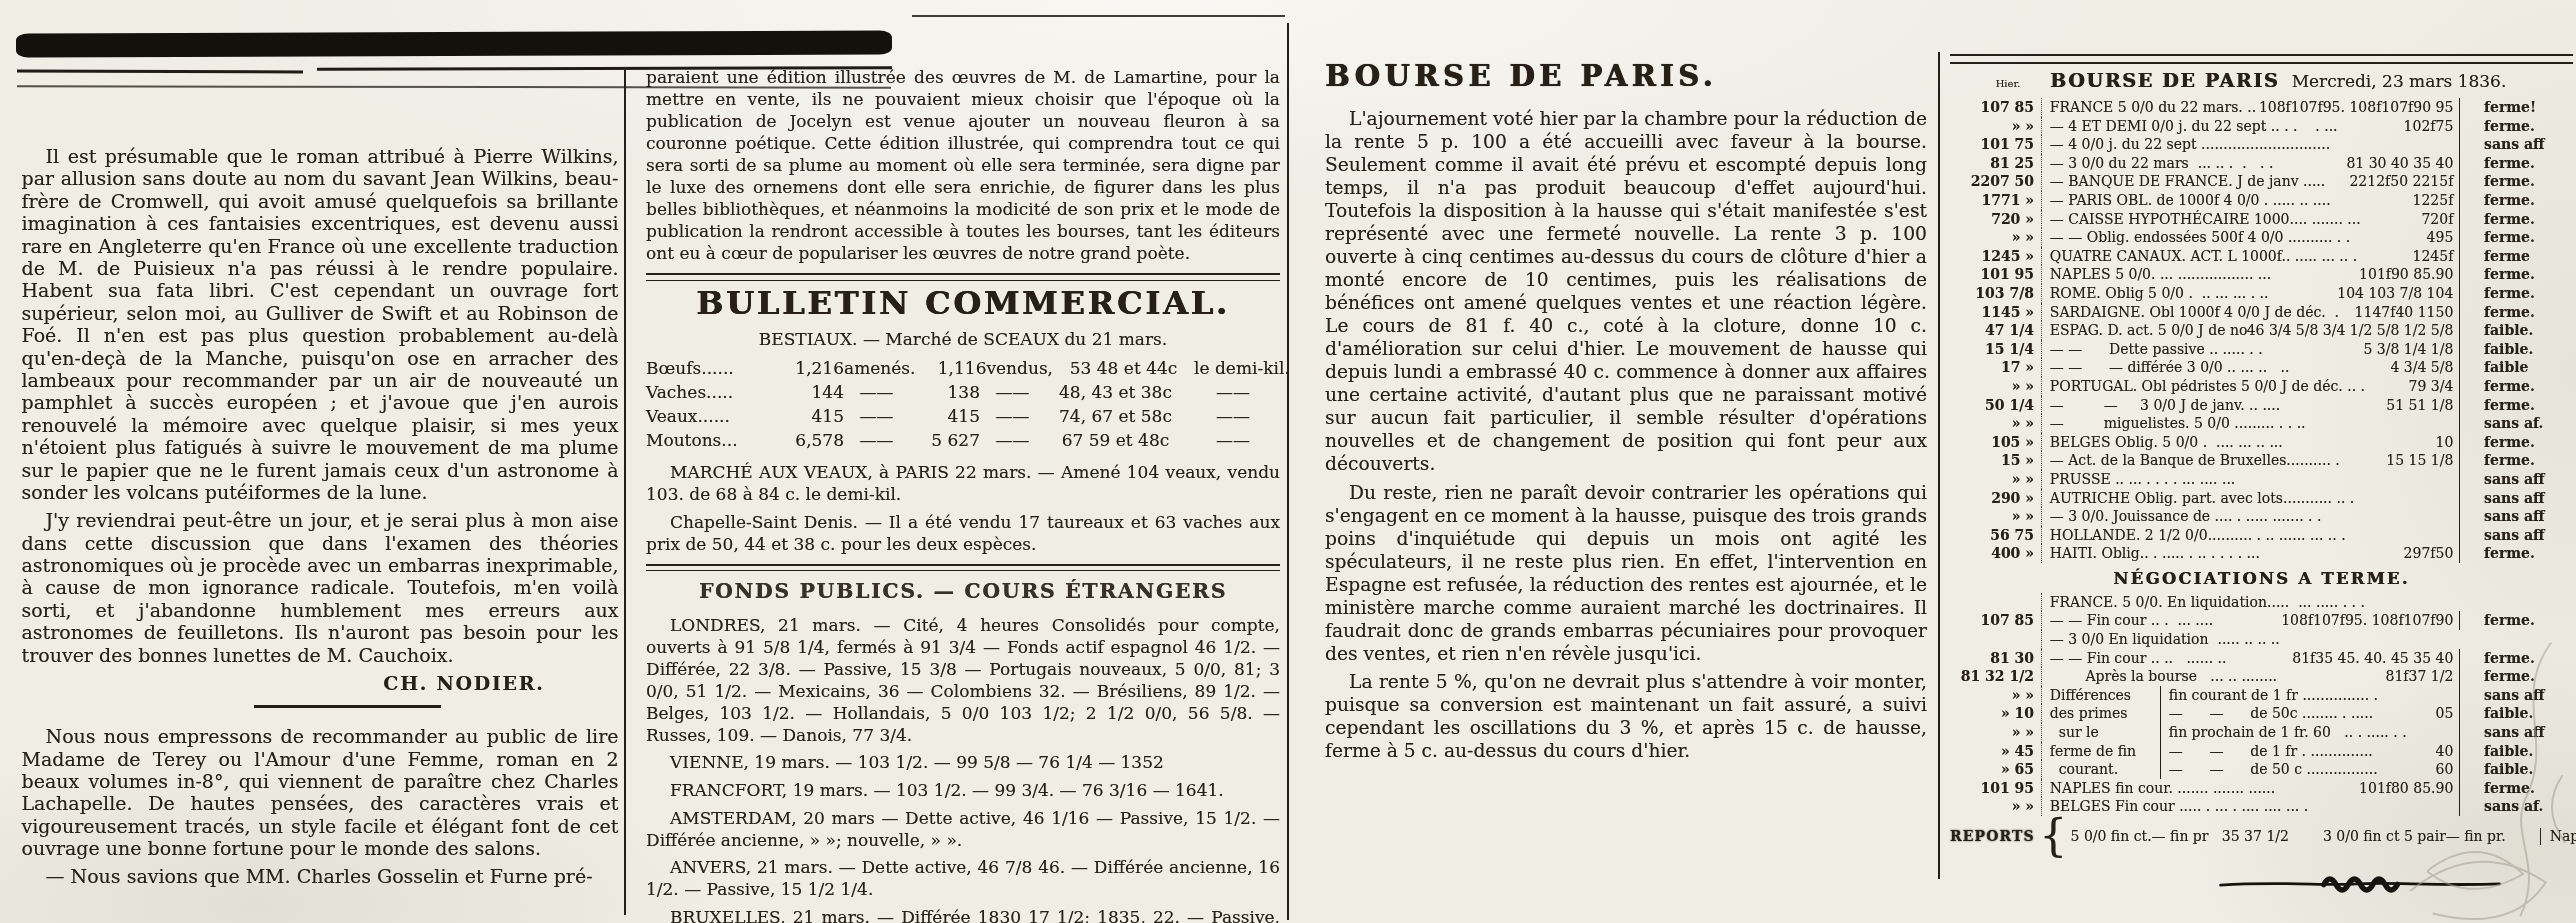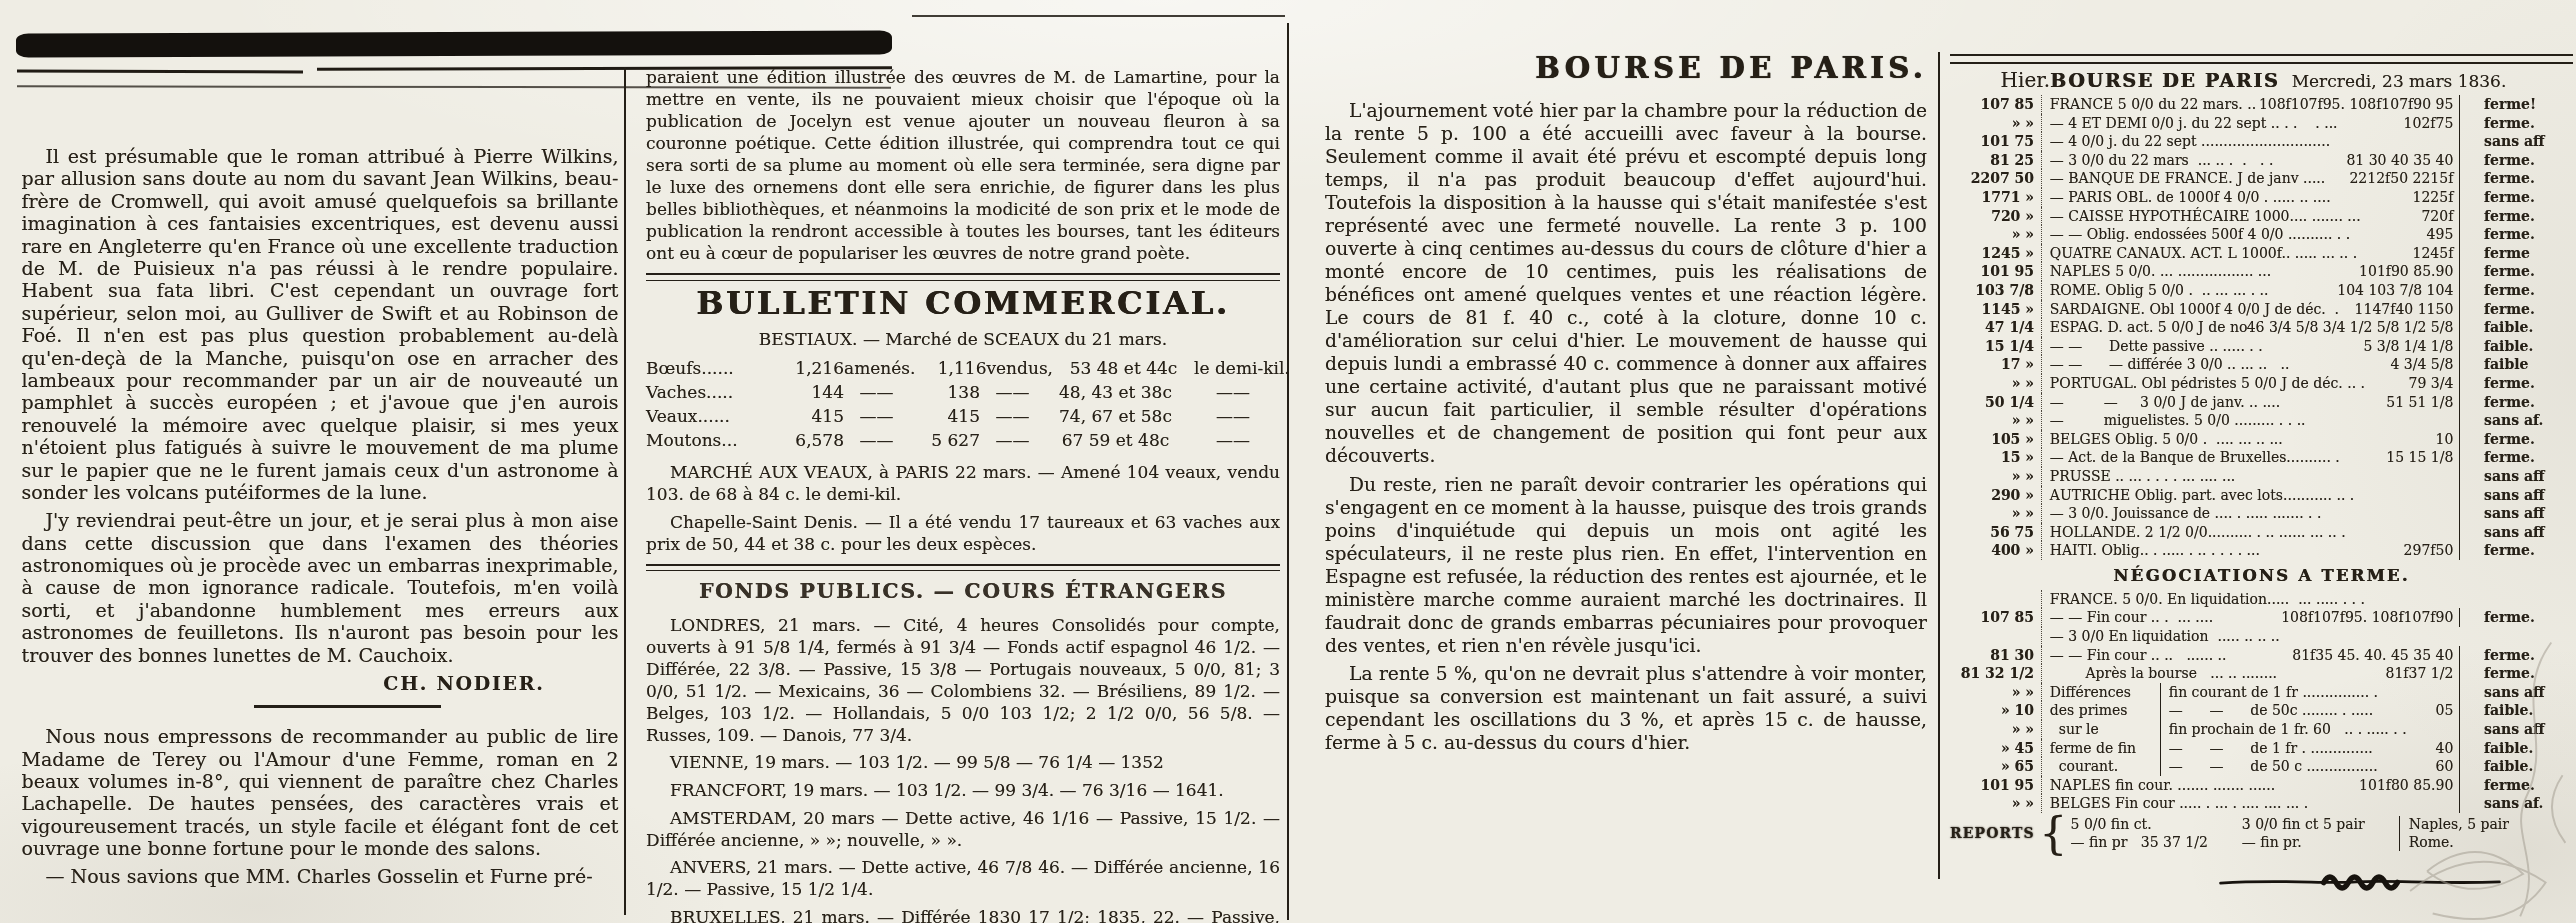--- a/index.html
+++ b/index.html
@@ -40,43 +40,43 @@
   .ls-row{display:flex;white-space:pre;}
   .ls0{flex:0 0 124px;}
   .ls1{flex:0 0 74px;text-align:right;}
   .ls2{flex:0 0 65px;text-align:center;}
   .ls3{flex:0 0 71px;text-align:right;}
   .ls4{flex:0 0 65px;text-align:center;}
   .ls5{flex:0 0 141px;text-align:center;}
   .ls6{flex:1;text-align:center;}
   .h-fonds{font-size:20.4px;font-weight:bold;letter-spacing:1.7px;text-align:center;margin:9px 0 11.3px;color:#38火3127;
     color:#383127;text-shadow:0.3px 0 0 currentColor;}
-  .h-bourse3{font-size:29px;font-weight:bold;letter-spacing:4.5px;text-align:right;margin:5px 0 19px;
+  .h-bourse3{font-size:29px;font-weight:bold;letter-spacing:4.5px;text-align:left;margin:13px 0 19px;
     text-shadow:0.8px 0 0 currentColor, 0 0 1.1px rgba(0,0,0,.55);}
   .hrule2{height:6.2px;border-top:2.8px solid #241f17;border-bottom:2.3px solid #241f17;margin-bottom:6.8px;}
   .t-head{display:flex;align-items:baseline;margin:2.3px 0 4.5px;}
-  .th-hier{flex:0 0 84px;text-align:right;padding-left:16px;font-size:20px;}
+  .th-hier{flex:0 0 84px;text-align:center;padding-left:16px;font-size:10px;}
   .th-title{font-size:19px;font-weight:bold;letter-spacing:1.7px;margin-right:12.4px;
     text-shadow:0.6px 0 0 currentColor;}
   .th-date{font-size:17px;}
   .trow{display:flex;align-items:baseline;height:18.6px;overflow:hidden;flex-wrap:nowrap;}
   .c-h{flex:0 0 84px;text-align:right;padding-right:6.8px;font-weight:bold;white-space:pre;}
   .c-l{flex:1;border-left:1.7px dotted rgba(38,30,20,.8);padding-left:8px;white-space:pre;overflow:hidden;}
   .c-v{text-align:right;padding-right:5.7px;white-space:pre;}
   .c-s{flex:0 0 89px;border-left:1.7px solid #241f17;padding-left:24px;font-weight:bold;white-space:pre;overflow:hidden;}
   .c-l1{flex:0 0 110px;border-right:1.7px solid #241f17;padding-left:8px;border-left:1.7px dotted rgba(38,30,20,.8);white-space:pre;overflow:hidden;}
   .c-l1:empty{display:none;}
   .c-l1:not(:empty)+.c-l{border-left:none;}
   .h-neg{font-size:16.4px;font-weight:bold;letter-spacing:2.3px;text-align:center;margin:6.8px 0 4.5px;
     text-shadow:0.5px 0 0 currentColor;}
   .reports{display:flex;align-items:center;margin-top:3.4px;line-height:17.5px;}
   .rep-label{flex:0 0 84px;text-align:right;padding-right:3.4px;font-weight:bold;letter-spacing:1.1px;
     text-shadow:0 0 1.7px rgba(30,24,16,.9);}
   .brace{font-size:44px;font-weight:normal;line-height:34px;margin:0 3.4px 0 1.1px;}
-  .rep-col{display:flex;flex-direction:column;margin-right:34px;white-space:pre;}
+  .rep-col{display:flex;flex-direction:row;margin-right:34px;white-space:pre;}
   .rep-right{border-left:1.7px solid #241f17;padding-left:9px;margin-right:0;}
   .squiggle{display:block;margin:17px 0 0 266px;}
   .pencil{position:absolute;left:2393px;top:634px;}
 </style>
 </head>
 <body>
 
 <div class="page">
 
   <div class="ink-bar"></div>

